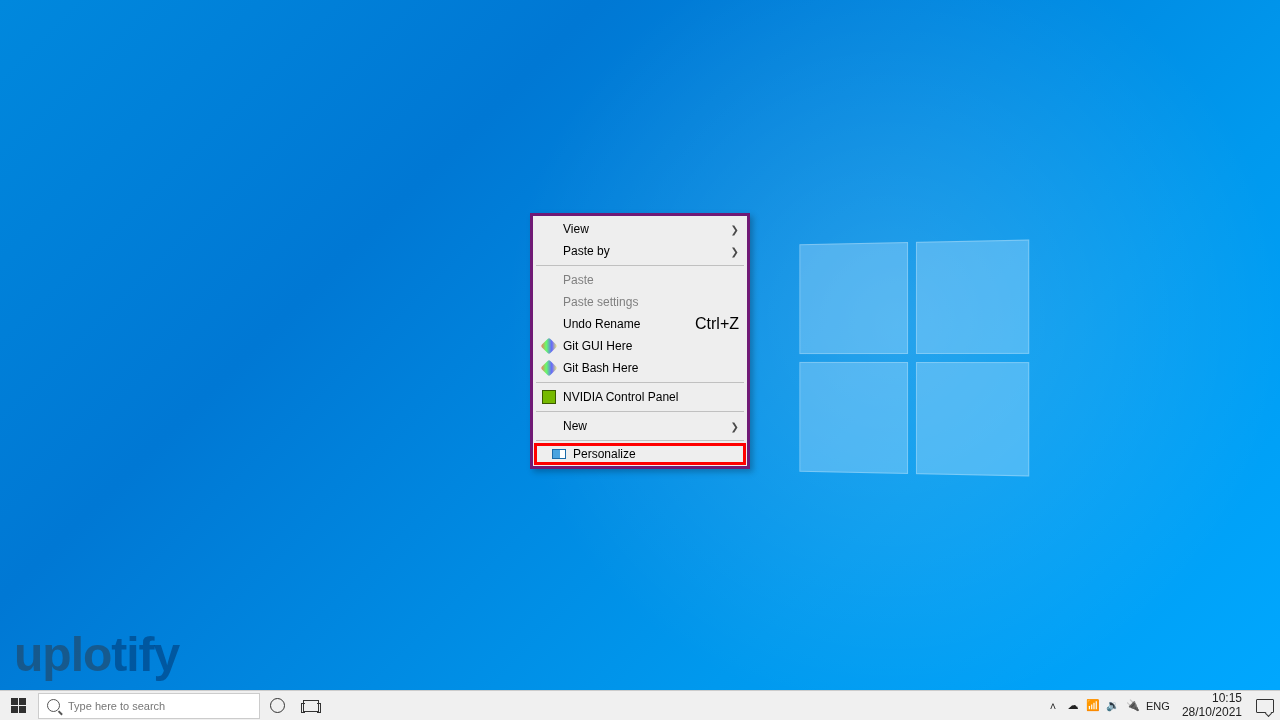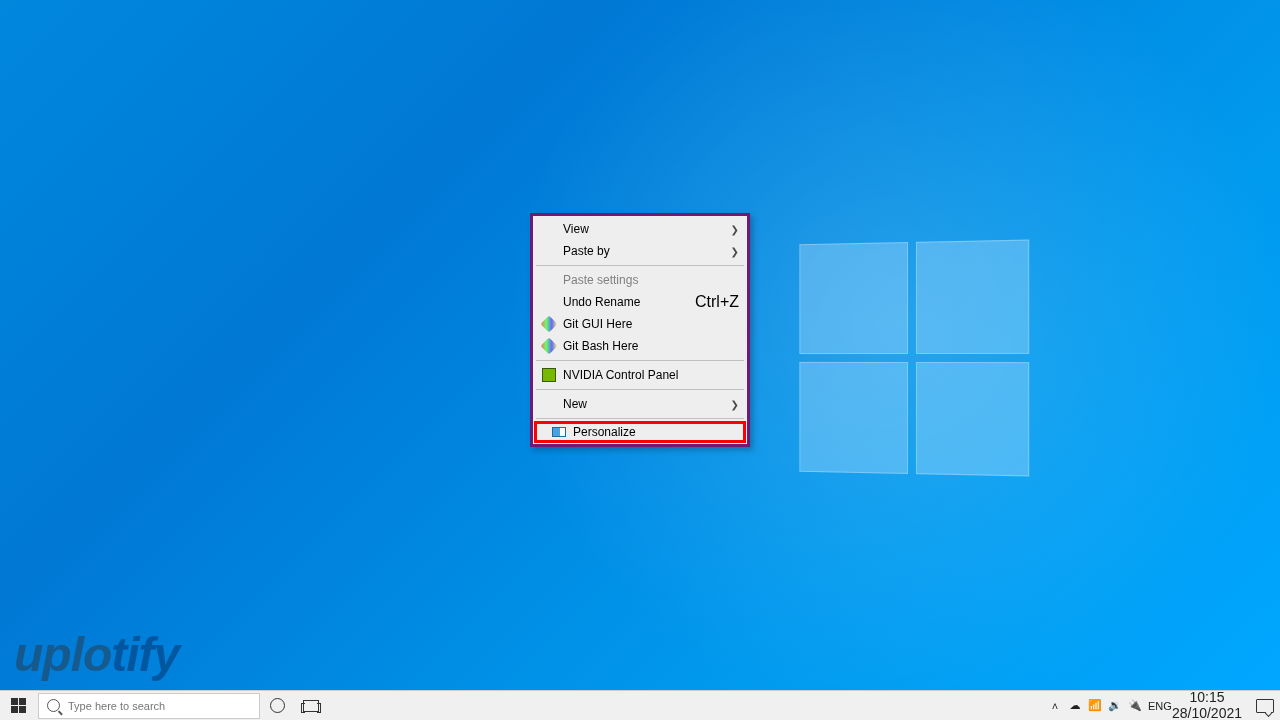--- a/index.html
+++ b/index.html
@@ -9,21 +9,20 @@
       font-family: "Segoe UI", Tahoma, sans-serif;
       overflow: hidden;
       position: relative;
       background: linear-gradient(135deg, #0094e8 0%, #0078d4 20%, #006cbe 50%, #0099f0 80%, #00aaff 100%);
     }
     .desktop {
       position: absolute;
       inset: 0;
       background: radial-gradient(circle at 70% 45%, rgba(255,255,255,0.15) 0%, transparent 40%),
                   linear-gradient(135deg, #0088dd 0%, #0078d4 30%, #0099ee 70%, #00a8ff 100%);
-      font-style: italic;
     }
     
     .winlogo {
       position: absolute;
       left: 796px;
       top: 242px;
       width: 232px;
       height: 232px;
       display: grid;
       grid-template-columns: 1fr 1fr;
@@ -212,24 +211,25 @@
       padding-right: 6px;
       font-size: 10px;
       color: #222;
     }
     .tray-icon {
       width: 14px;
       text-align: center;
       font-size: 11px;
     }
     .clock {
-      text-align: center;
+      text-align: right;
       line-height: 1.1;
-      font-size: 14px;
+      font-size: 12px;
       padding: 0 4px;
+      margin-left: 12px;
     }
     .action-center {
       width: 18px; height: 14px;
       border: 1.3px solid #333;
       border-radius: 1px;
       position: relative;
       margin-left: 4px;
     }
     .action-center::after{
       content:"";
@@ -262,20 +262,24 @@
     <span class="menu-icon"></span>
     <span class="menu-label">View</span>
     <span class="menu-arrow">❯</span>
   </div>
   <div class="menu-item">
     <span class="menu-icon"></span>
     <span class="menu-label">Paste by</span>
     <span class="menu-arrow">❯</span>
   </div>
   <div class="menu-sep"></div>
+  <div class="menu-item disabled">
+    <span class="menu-icon"></span>
+    <span class="menu-label">Paste</span>
+  </div>
   <div class="menu-item disabled">
     <span class="menu-icon"></span>
     <span class="menu-label">Paste settings</span>
   </div>
   <div class="menu-item">
     <span class="menu-icon"></span>
     <span class="menu-label">Undo Rename</span>
     <span class="menu-shortcut">Ctrl+Z</span>
   </div>
   <div class="menu-item">

